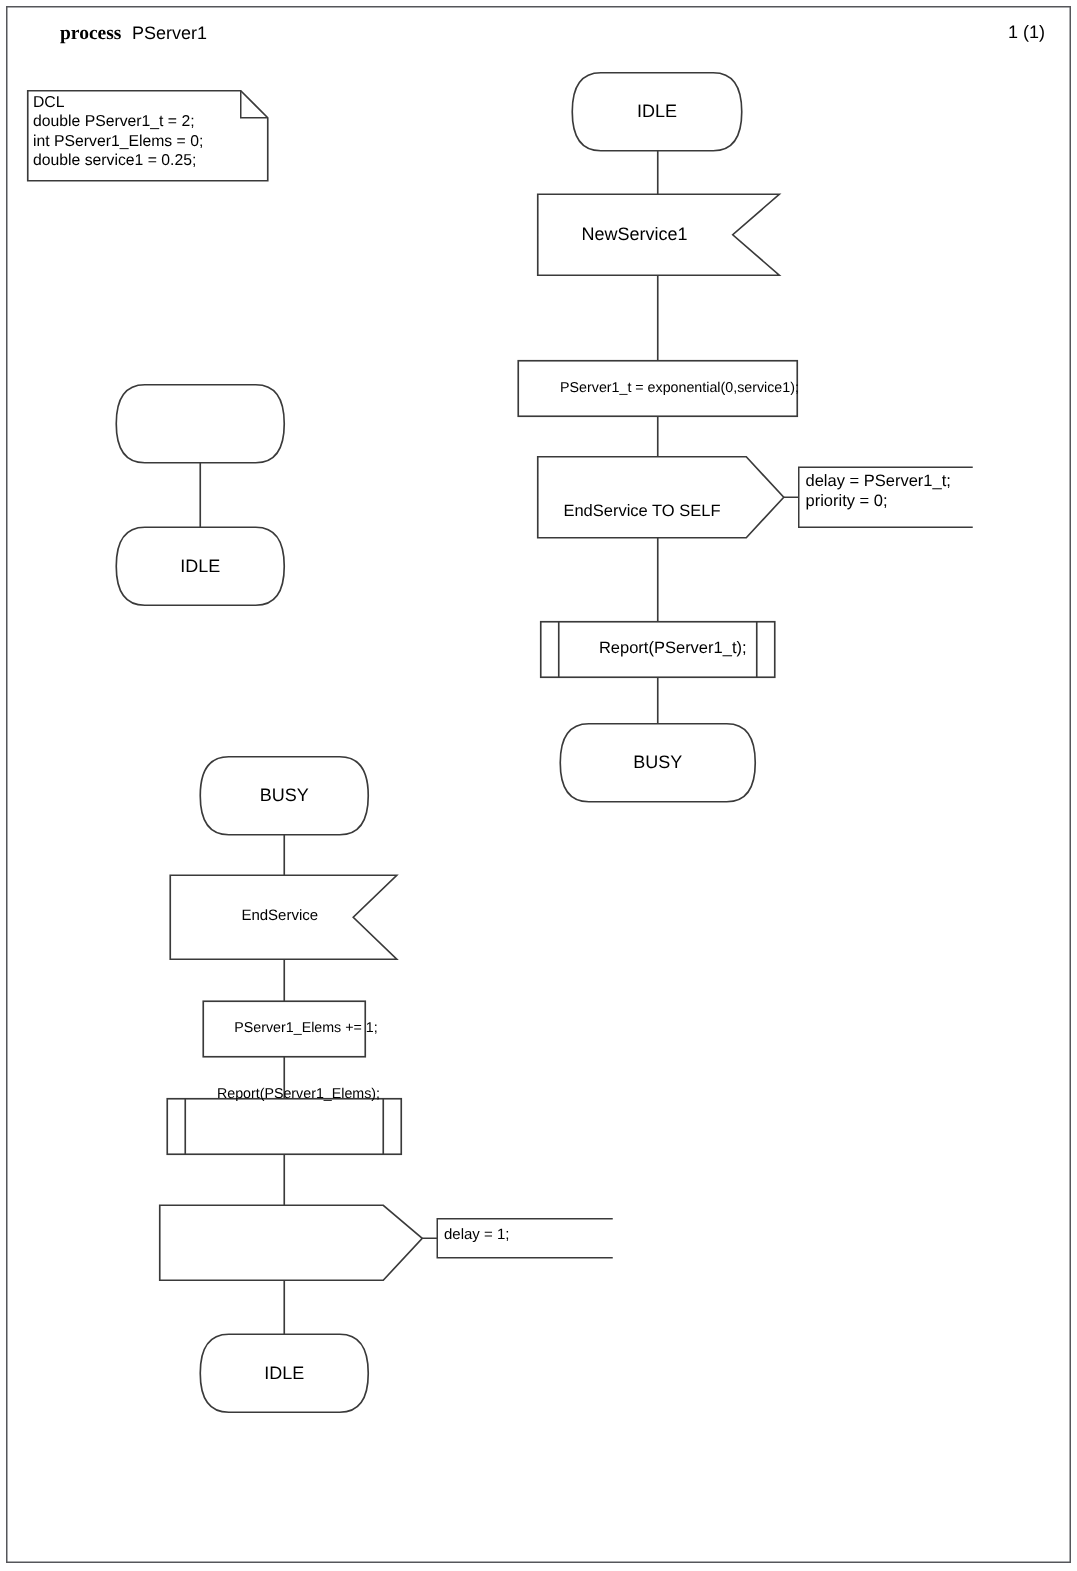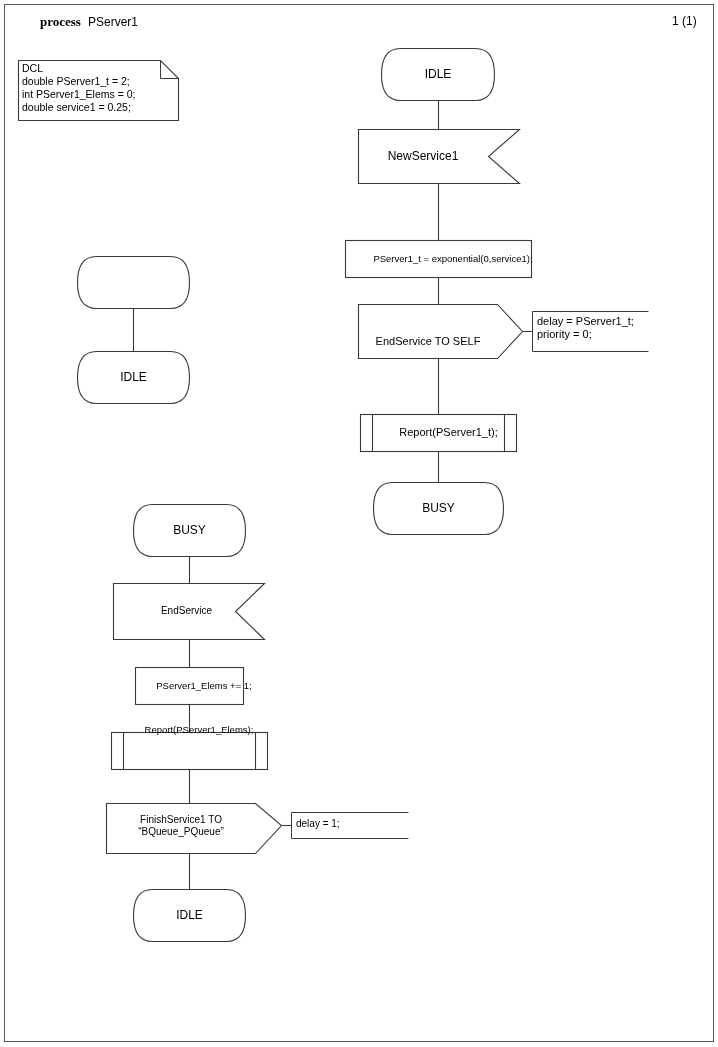--- a/index.html
+++ b/index.html
@@ -245,22 +245,20 @@
   <div class="lbl lbl-state" style="left:77px; top:370px; width:113px;">IDLE</div>
 
   <div class="lbl lbl-state" style="left:133px; top:523px; width:113px;">BUSY</div>
 
   <div class="lbl lbl-input" style="left:113px; top:605px; width:123px;">EndService</div>
 
   <div class="lbl lbl-task" style="left:135px; top:680px; width:108px;">PServer1_Elems += 1;</div>
 
   <div class="lbl lbl-task" style="left:123px; top:724px; width:122px;">Report(PServer1_Elems);</div>
 
-  <div class="lbl lbl-out-sm" style="left:106px; top:814px; width:150px;">FinishService1 TO
-“BQueue_PQueue”</div>
 
   <div class="lbl lbl-cmt" style="left:296px; top:818px; width:108px;">delay = 1;</div>
 
   <div class="lbl lbl-state" style="left:133px; top:908px; width:113px;">IDLE</div>
 
   <div class="hit" style="left:381px; top:48px; width:114px; height:53px;"></div>
   <div class="hit" style="left:358px; top:129px; width:162px; height:55px;"></div>
   <div class="hit" style="left:345px; top:240px; width:187px; height:38px;"></div>
   <div class="hit" style="left:358px; top:304px; width:165px; height:55px;"></div>
   <div class="hit" style="left:532px; top:311px; width:117px; height:41px;"></div>

